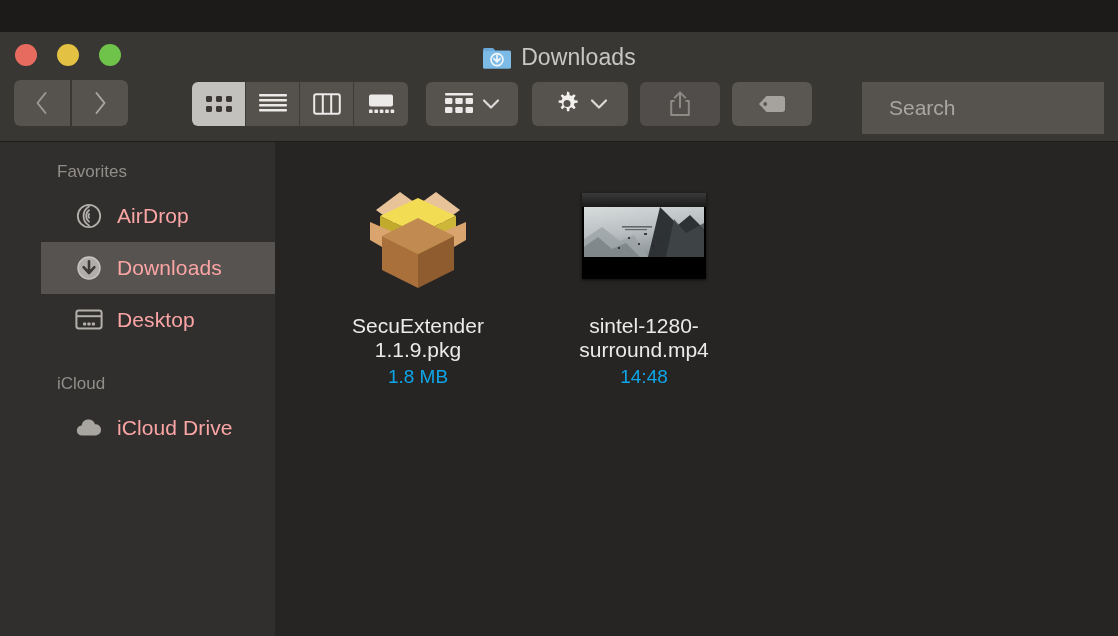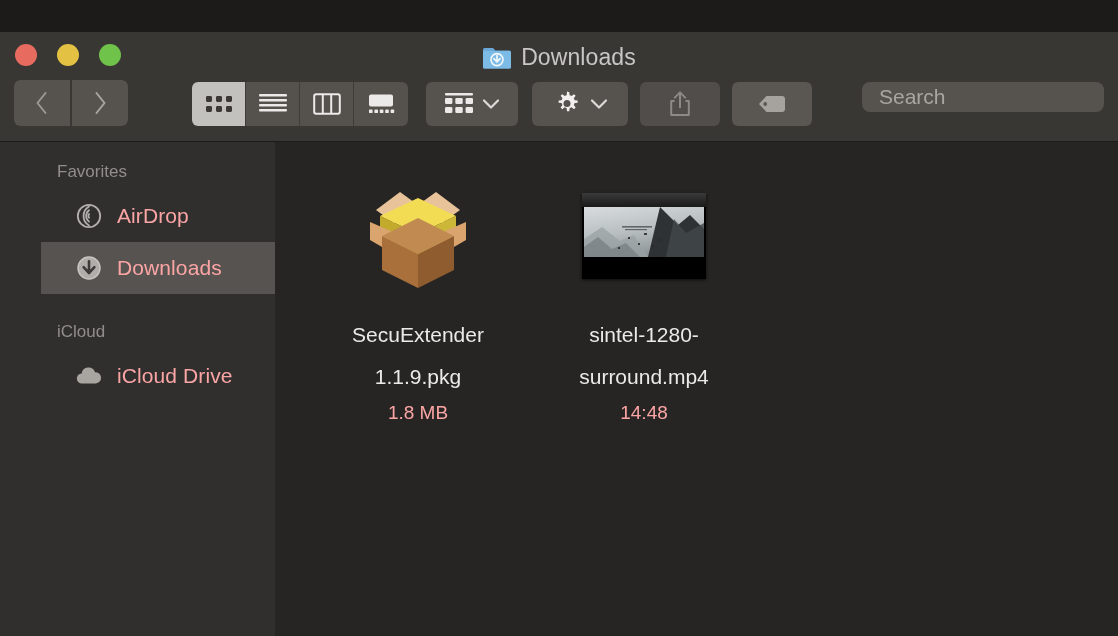--- a/index.html
+++ b/index.html
@@ -138,25 +138,25 @@
     width: 80px; height: 44px;
     border-radius: 6px;
     background: #5a5753;
     display: flex; align-items: center; justify-content: center;
   }
 
   
   .search-field {
     position: absolute;
     left: 862px; top: 2px;
-    width: 242px; height: 30px;
-    border-radius: 8px;
+    width: 242px; height: 52px;
+    border-radius: 0;
     background: #56534f;
     display: flex; align-items: center;
-    padding: 0 8px;
+    padding: 0 18px;
     gap: 9px;
   }
   .search-input {
     flex: 1;
     background: transparent;
     border: none;
     outline: none;
     font-family: "Liberation Sans", sans-serif;
     font-size: 21px;
     color: #e6e4e2;
@@ -224,30 +224,30 @@
   }
   .thumb {
     height: 116px;
     display: flex;
     align-items: center;
     justify-content: center;
     margin-bottom: 20px;
   }
   .file-name {
     font-size: 21px;
-    line-height: 42px;
+    line-height: 24px;
     color: #eceae8;
     text-align: center;
     max-width: 178px;
     word-break: break-word;
   }
   .file-meta {
     font-size: 19px;
     line-height: 28px;
-    color: #fca5a5;
+    color: #0ea5e9;
     text-align: center;
     margin-top: 1px;
   }
 
   
   .vid-thumb {
     width: 124px; height: 86px;
     background: #000;
     position: relative;
     overflow: hidden;
@@ -409,20 +409,34 @@
           <circle cx="13" cy="13" r="11" fill="#b0adaa"></circle>
           <circle cx="13" cy="13" r="11" fill="none" stroke="#c8c5c2" stroke-width="1.4"></circle>
           <path d="M13 6.2 V17.4 M7.6 12.2 L13 18 L18.4 12.2" fill="none" stroke="#3d3b39" stroke-width="2.6" stroke-linecap="round" stroke-linejoin="round"></path>
         </svg>
       </span>
       <span class="sb-label">Downloads</span>
     </div>
 
 
 
+    <div class="sb-item">
+      <span class="sb-icon">
+        <svg width="28" height="24" viewBox="0 0 28 24">
+          <rect x="1.4" y="2.4" width="25.2" height="18" rx="2.4" fill="none" stroke="#b3b0ac" stroke-width="2"></rect>
+          <path d="M1.4 8.2 H26.6" stroke="#b3b0ac" stroke-width="2"></path>
+          <g fill="#b3b0ac">
+            <rect x="8" y="14.6" width="3.2" height="3" rx="0.8"></rect>
+            <rect x="12.4" y="14.6" width="3.2" height="3" rx="0.8"></rect>
+            <rect x="16.8" y="14.6" width="3.2" height="3" rx="0.8"></rect>
+          </g>
+        </svg>
+      </span>
+      <span class="sb-label">Desktop</span>
+    </div>
 
 
     <div class="sb-section second">iCloud</div>
 
     <div class="sb-item">
       <span class="sb-icon">
         <svg width="30" height="22" viewBox="0 0 30 22">
           <path d="M7.6 19 a5.4 5.4 0 0 1 -0.5-10.8 a7.4 7.4 0 0 1 14.3-1.3 a4.9 4.9 0 0 1 0.9 12.1 Z" fill="#a8a5a1"></path>
         </svg>
       </span>

